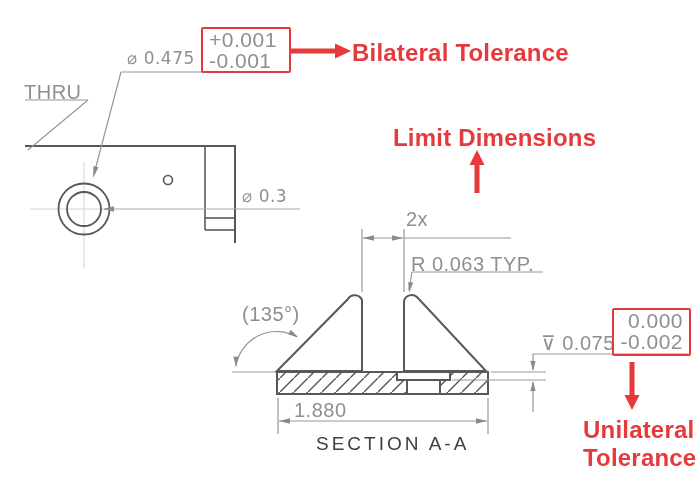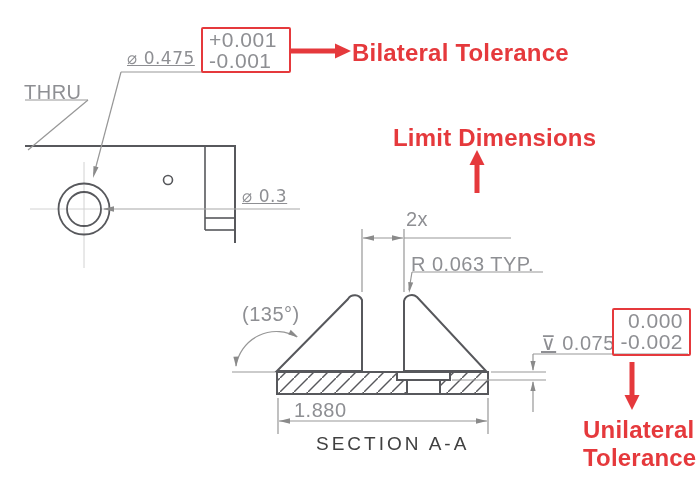--- a/index.html
+++ b/index.html
@@ -1,21 +1,21 @@
 <!DOCTYPE html>
 <html><head>
 <meta charset="utf-8">
 <style>
   html,body{margin:0;padding:0;background:#fff;}
   #stage{position:relative;width:700px;height:480px;background:#fff;overflow:hidden;
          font-family:"Liberation Sans",sans-serif;}
   #stage svg{position:absolute;left:0;top:0;z-index:1;}
   .txt{position:absolute;z-index:2;color:#8e8f93;font-size:20px;letter-spacing:0.5px;white-space:nowrap;}
   .dimtxt{font-size:17px;}
-  .sym{font-family:"DejaVu Sans","Liberation Sans",sans-serif;text-decoration:underline;}
+  .sym{font-family:"DejaVu Sans","Liberation Sans",sans-serif;}
   .redbox{position:absolute;z-index:2;border:2px solid #e5393c;border-radius:2px;
           color:#8e8f93;font-size:21px;line-height:21px;padding:0 6px;letter-spacing:0.5px;}
   .redbox.right{text-align:right;}
   .redlabel{position:absolute;z-index:2;color:#e5393c;font-size:24px;font-weight:bold;
             letter-spacing:0.2px;white-space:nowrap;}
   .sectiontitle{position:absolute;z-index:2;color:#404040;font-size:19px;letter-spacing:3px;white-space:nowrap;}
   .center{text-align:left;}
 </style>
 </head>
 <body>

